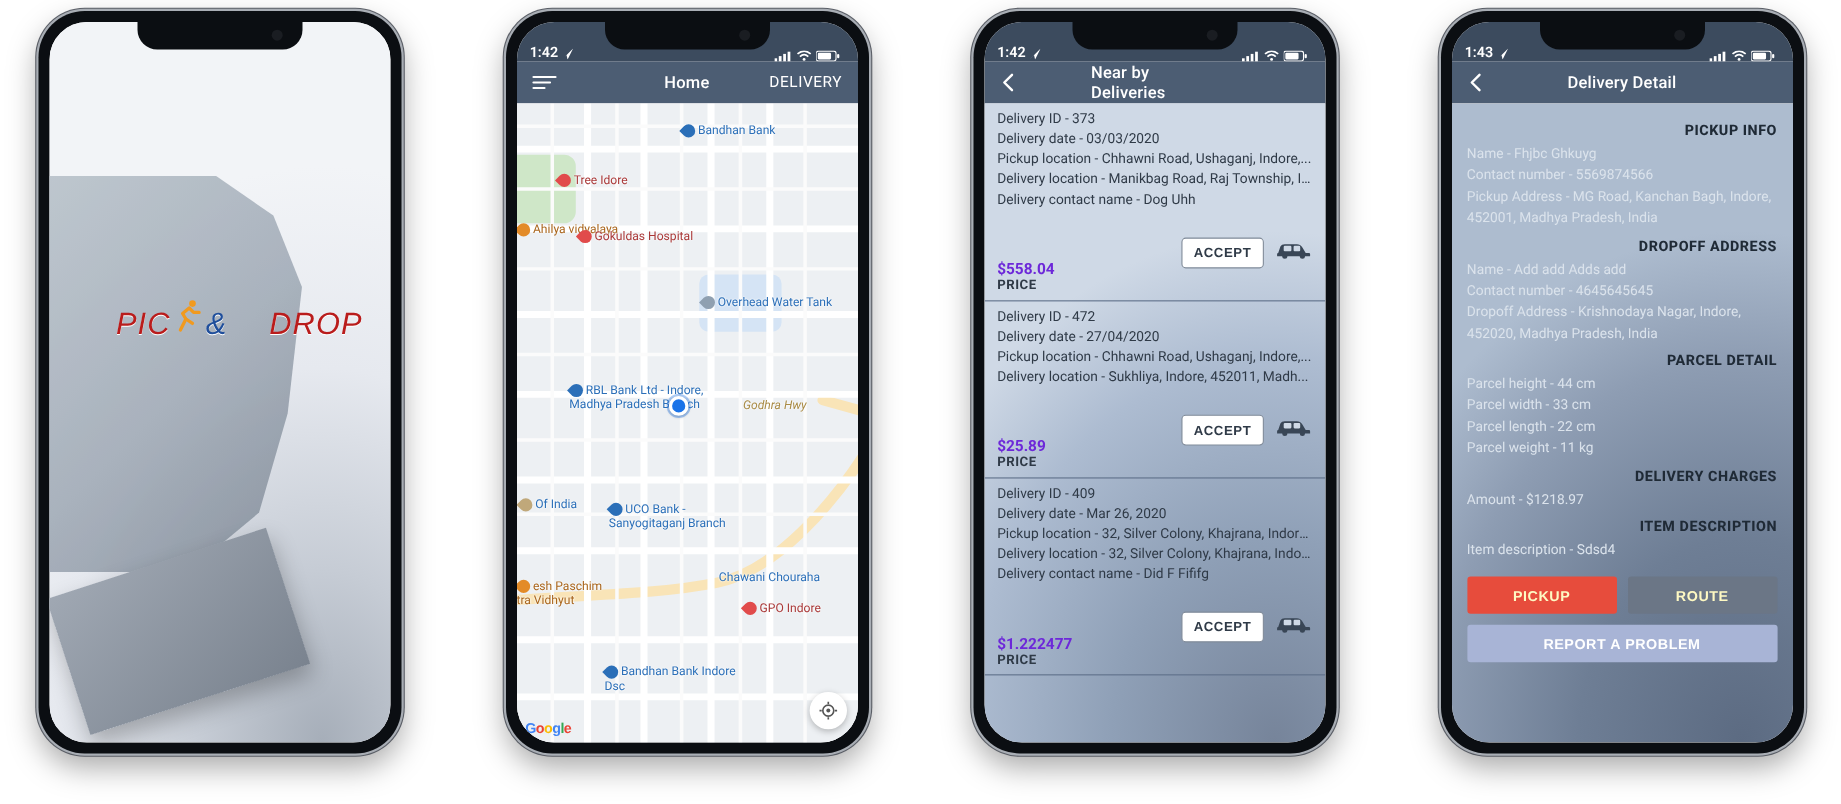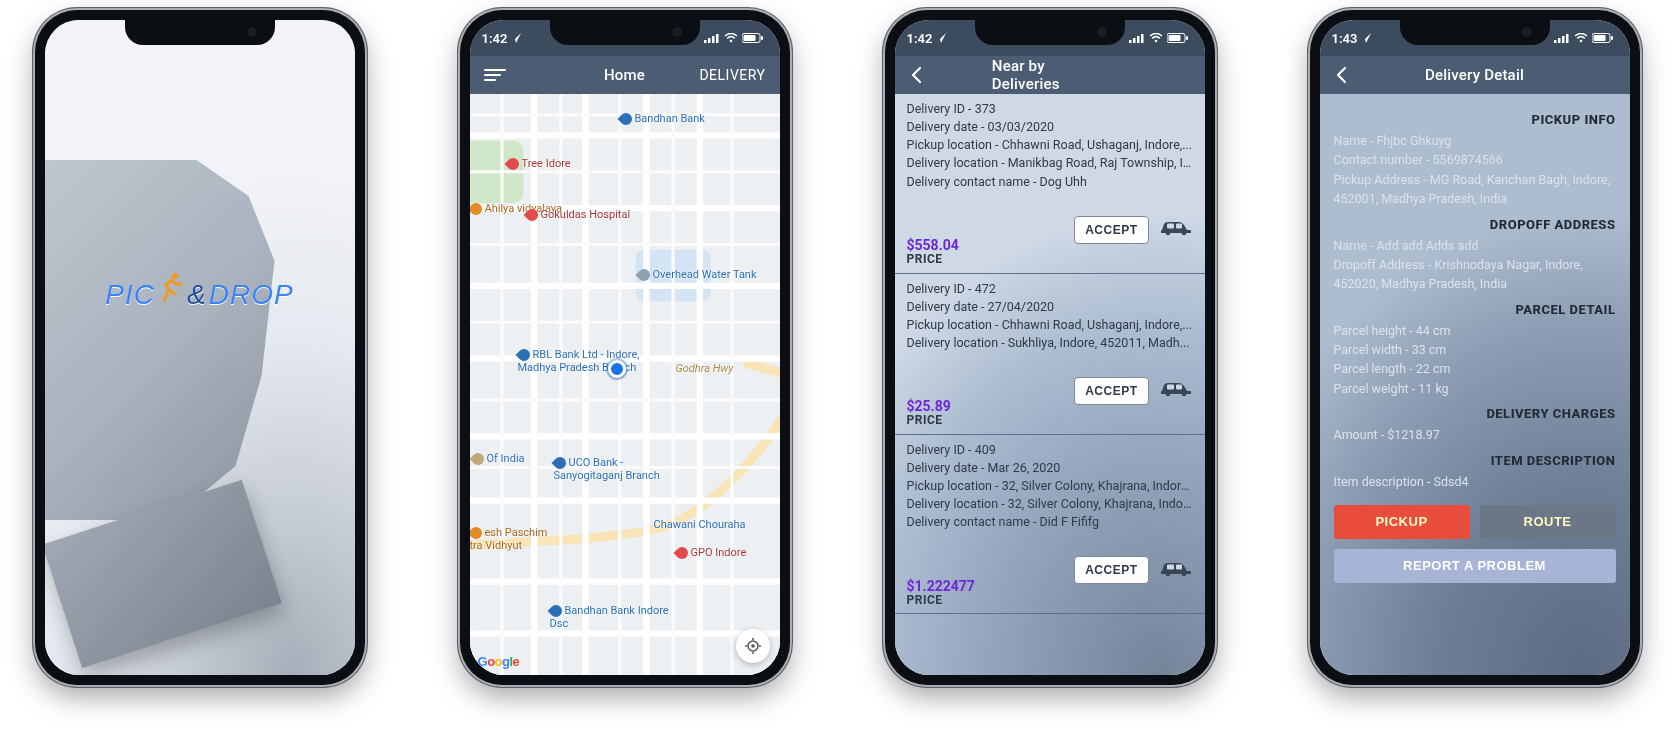--- a/index.html
+++ b/index.html
@@ -77,21 +77,21 @@
     background: #1a1d22;
     border-radius: 50%;
   }
 
   
   .statusbar {
     height: 36px;
     background: var(--header-dark);
     color: #ffffff;
     display: flex;
-    align-items: center;
+    align-items: flex-end;
     justify-content: space-between;
     padding: 0 16px 0 12px;
     font-size: 13px;
     font-weight: 600;
   }
   .statusbar .st-left { display: flex; align-items: center; gap: 4px; }
   .statusbar .st-right { display: flex; align-items: center; gap: 4px; }
   .ic {
     display: inline-flex;
     align-items: center;
@@ -181,21 +181,21 @@
     font-family: Impact, "Arial Black", sans-serif;
     font-style: italic;
     letter-spacing: 1px;
     font-size: 28px;
     color: #1f4e9b;
     display: inline-flex;
     align-items: center;
     gap: 2px;
     text-shadow: 0 1px 0 #ffffff;
   }
-  .splash-logo .pic, .splash-logo .drop { color: #3b82f6; }
+  .splash-logo .pic, .splash-logo .drop { color: #b91c1c; margin-left: 36px; }
   .splash-logo .amp { color: #1f4e9b; }
 
   
   .map {
     position: absolute;
     top: 74px;
     left: 0; right: 0; bottom: 0;
     background: #eef1f4;
     overflow: hidden;
   }
@@ -721,20 +721,21 @@
     <div class="detail-scroll">
       <div class="bg"></div>
       <div class="detail-inner">
         <div class="sec-h">PICKUP INFO</div>
         <div class="kv">Name - Fhjbc Ghkuyg</div>
         <div class="kv">Contact number - 5569874566</div>
         <div class="kv">Pickup Address - MG Road, Kanchan Bagh, Indore, 452001, Madhya Pradesh, India</div>
 
         <div class="sec-h">DROPOFF ADDRESS</div>
         <div class="kv">Name - Add add Adds add</div>
+        <div class="kv">Contact number - 4645645645</div>
         <div class="kv">Dropoff Address - Krishnodaya Nagar, Indore, 452020, Madhya Pradesh, India</div>
 
         <div class="sec-h">PARCEL DETAIL</div>
         <div class="kv">Parcel height - 44 cm</div>
         <div class="kv">Parcel width - 33 cm</div>
         <div class="kv">Parcel length - 22 cm</div>
         <div class="kv">Parcel weight - 11 kg</div>
 
         <div class="sec-h">DELIVERY CHARGES</div>
         <div class="kv">Amount - $1218.97</div>

